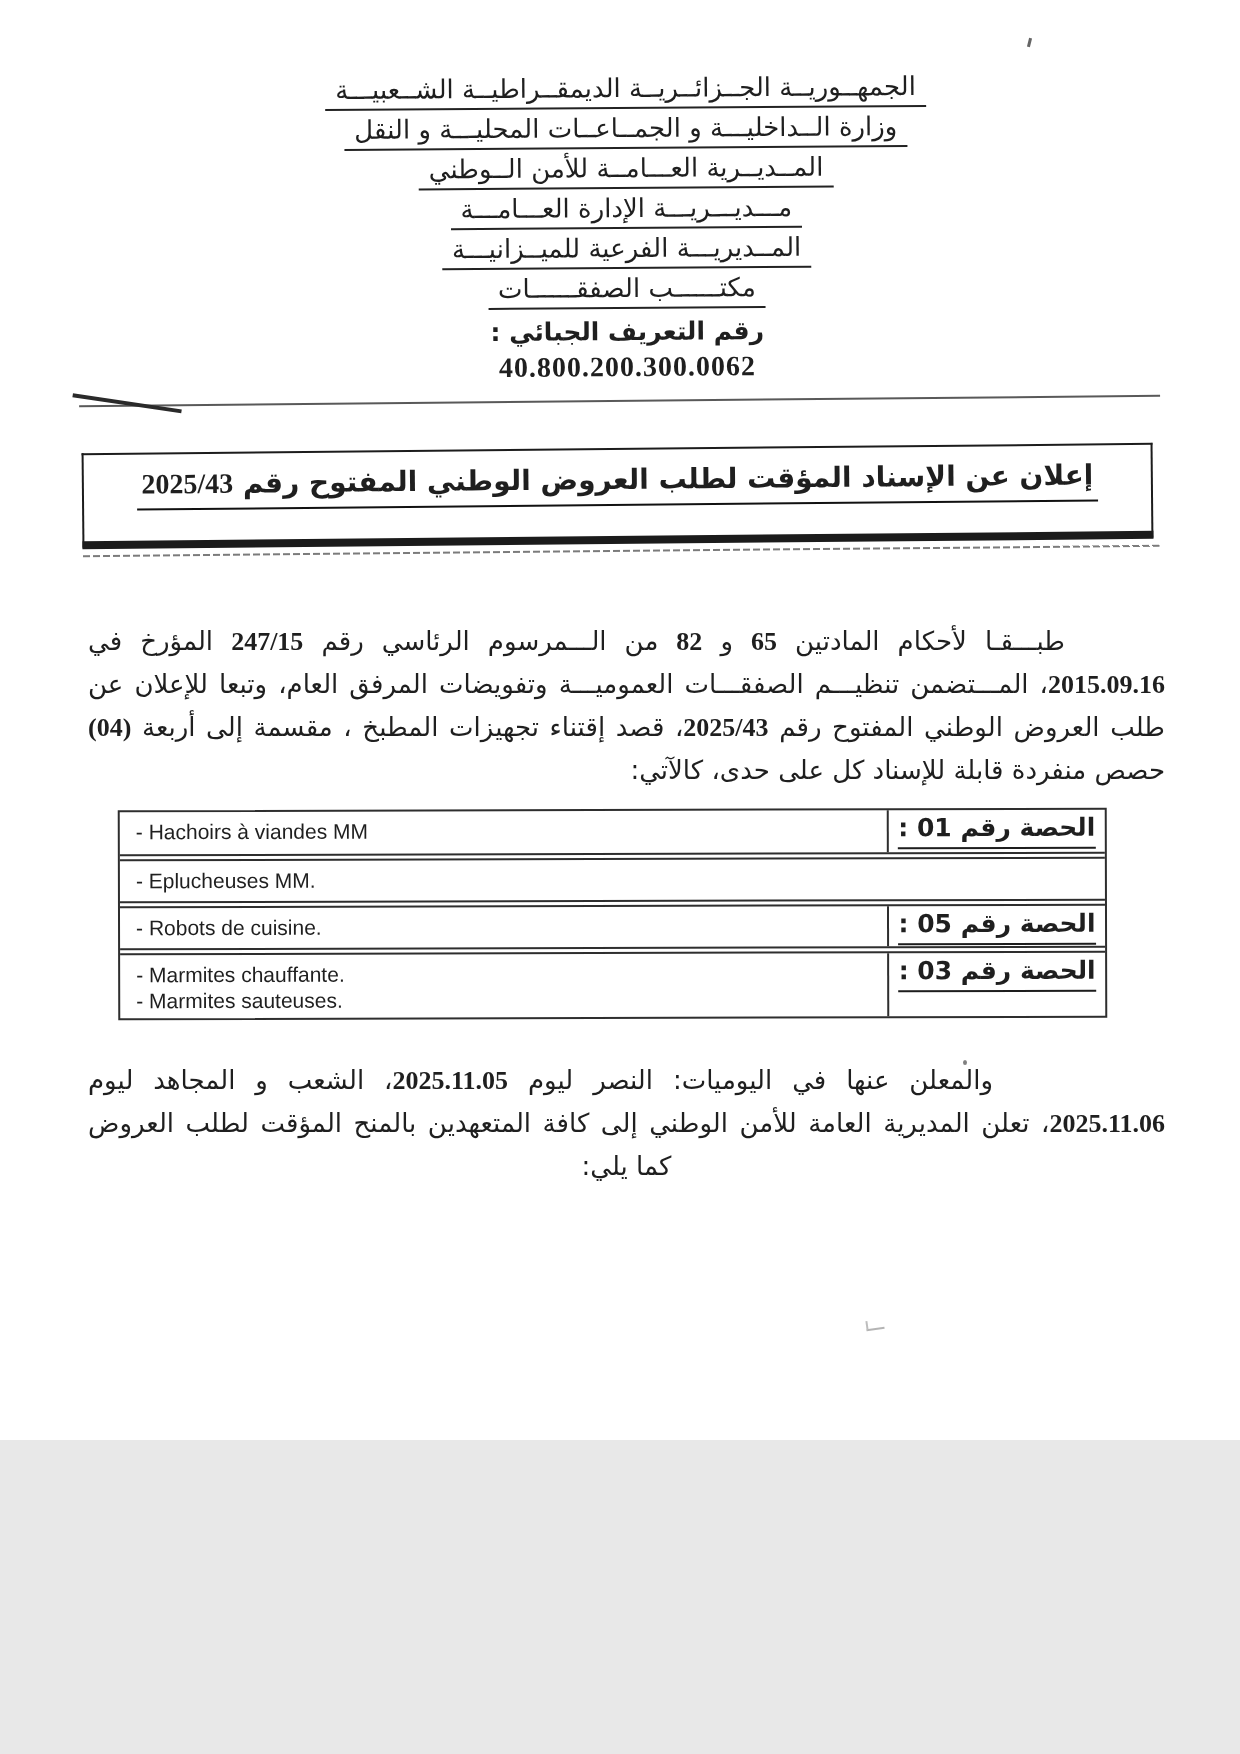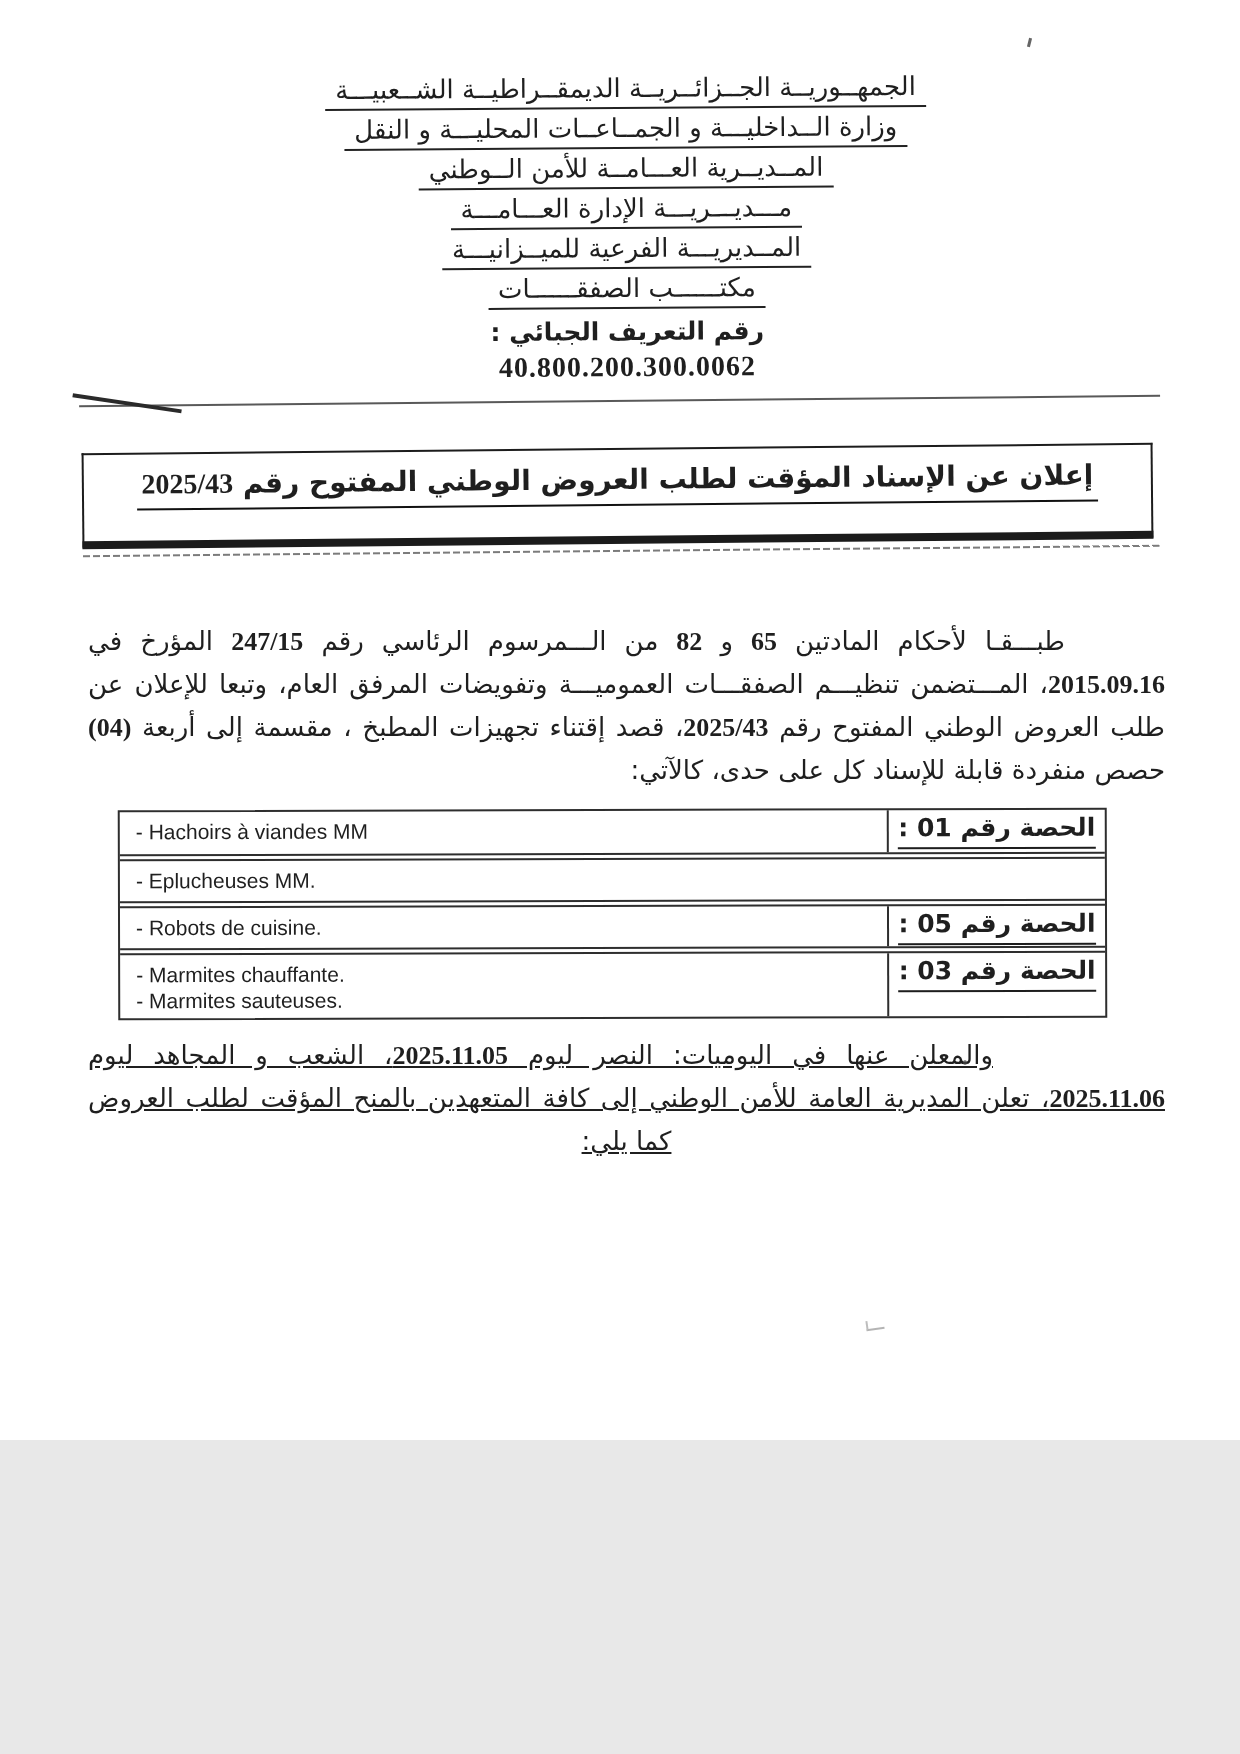--- a/index.html
+++ b/index.html
@@ -85,21 +85,21 @@
 
   
   .para{
     direction:rtl;
     text-align:justify;
     font-size:26px;
     line-height:43px;
     margin:0;
   }
   .para-intro{ margin-top:76px; text-indent:100px; }
-  .para-announce{ margin-top:15px; text-indent:172px; text-align-last:center;text-decoration:underline; }
+  .para-announce{ margin-top:40px; text-indent:172px; text-align-last:center; }
   .seg-num{
     font-family:"Liberation Serif","DejaVu Serif",serif;
     font-weight:bold;
   }
 
   
   .lots-table{
     margin-top:17px;
     margin-left:30px;
     width:989px;

